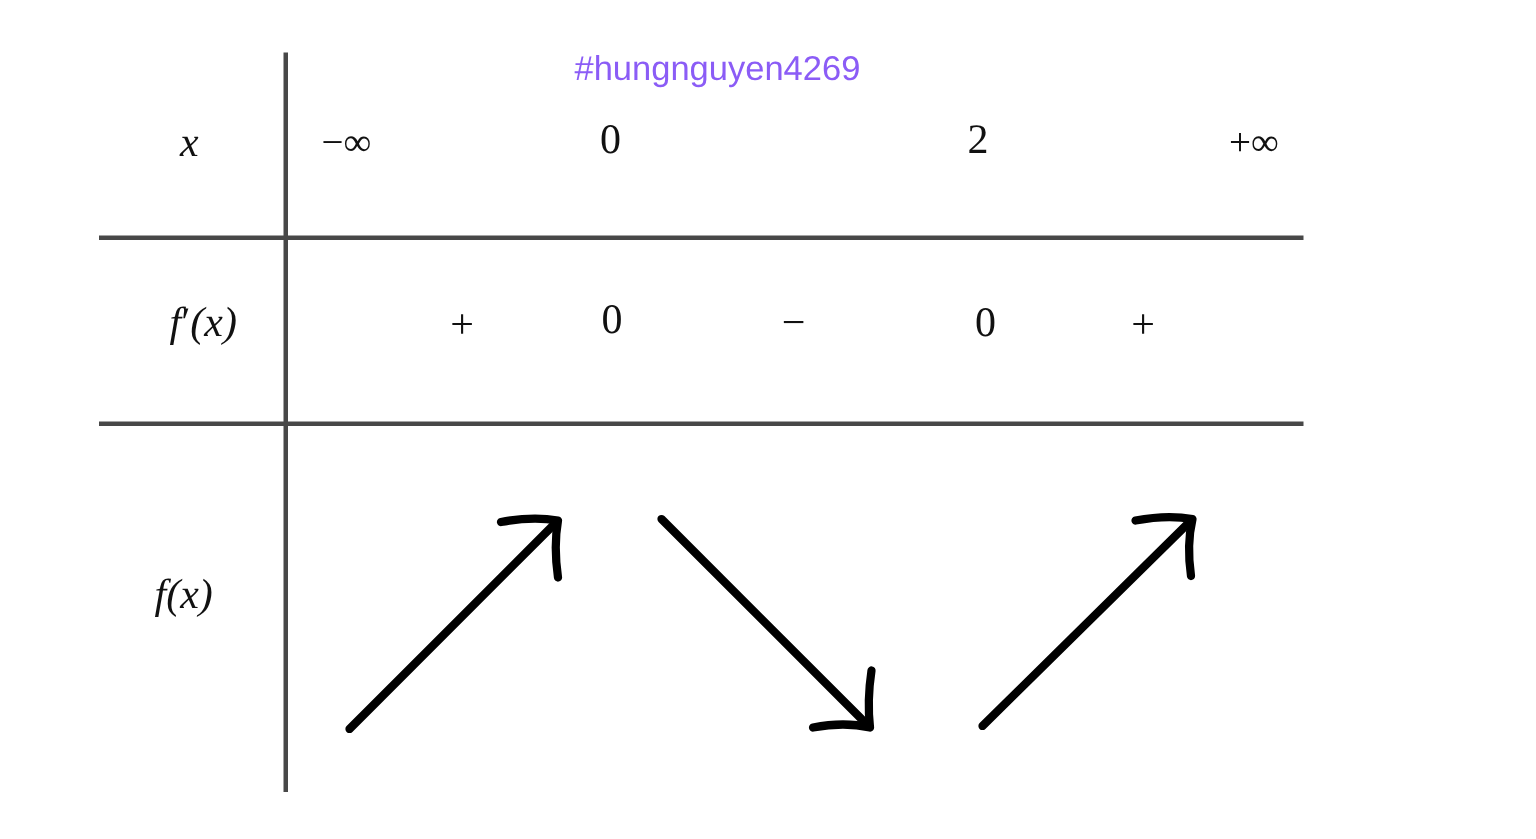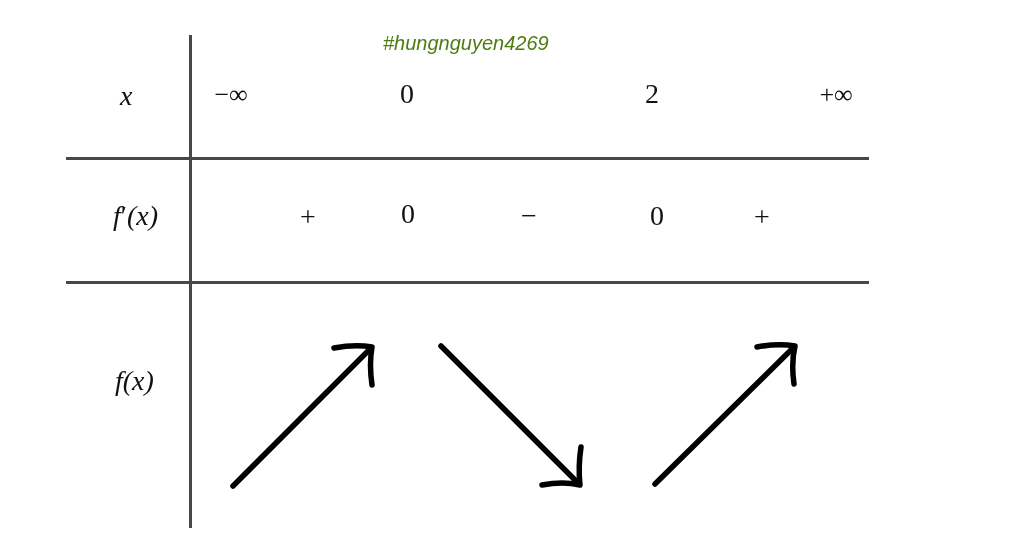--- a/index.html
+++ b/index.html
@@ -13,24 +13,23 @@
       position: relative;
       overflow: hidden;
       font-family: "DejaVu Serif", serif;
       color: #111;
     }
     .watermark {
       position: absolute;
       left: 383px;
       top: 32px;
       font-family: "Liberation Sans", sans-serif;
-      font-size: 20px;
-      color: #4d7c0f;
+      font-size: 23px;
+      color: #8b5cf6;
       white-space: nowrap;
-      font-style: italic;
     }
     .hline {
       position: absolute;
       left: 66px;
       width: 803px;
       height: 3px;
       background: #484848;
     }
     .vline {
       position: absolute;
@@ -70,21 +69,21 @@
 <div class="watermark">#hungnguyen4269</div>
 
 <div class="vline"></div>
 <div class="hline" style="top:157px;"></div>
 <div class="hline" style="top:281px;"></div>
 
 <div class="lbl" style="left:120px; top:80px;">x</div>
 
 <div class="lbl" style="left:113px; top:200px;"><span>f</span><span class="up">′</span><span>(x)</span></div>
 
-<div class="lbl" style="left:103px; top:365px;margin-left:12px;"><span>f</span><span>(x)</span></div>
+<div class="lbl" style="left:103px; top:381px;"><span>f</span><span>(x)</span></div>
 
 <div class="val small" style="left:231px; top:80px;">−∞</div>
 <div class="val" style="left:407px; top:78px;">0</div>
 <div class="val" style="left:652px; top:78px;">2</div>
 <div class="val small" style="left:836px; top:80px;">+∞</div>
 
 <div class="val" style="left:308px; top:201px;">+</div>
 <div class="val" style="left:408px; top:198px;">0</div>
 <div class="val" style="left:529px; top:200px;">−</div>
 <div class="val" style="left:657px; top:200px;">0</div>

